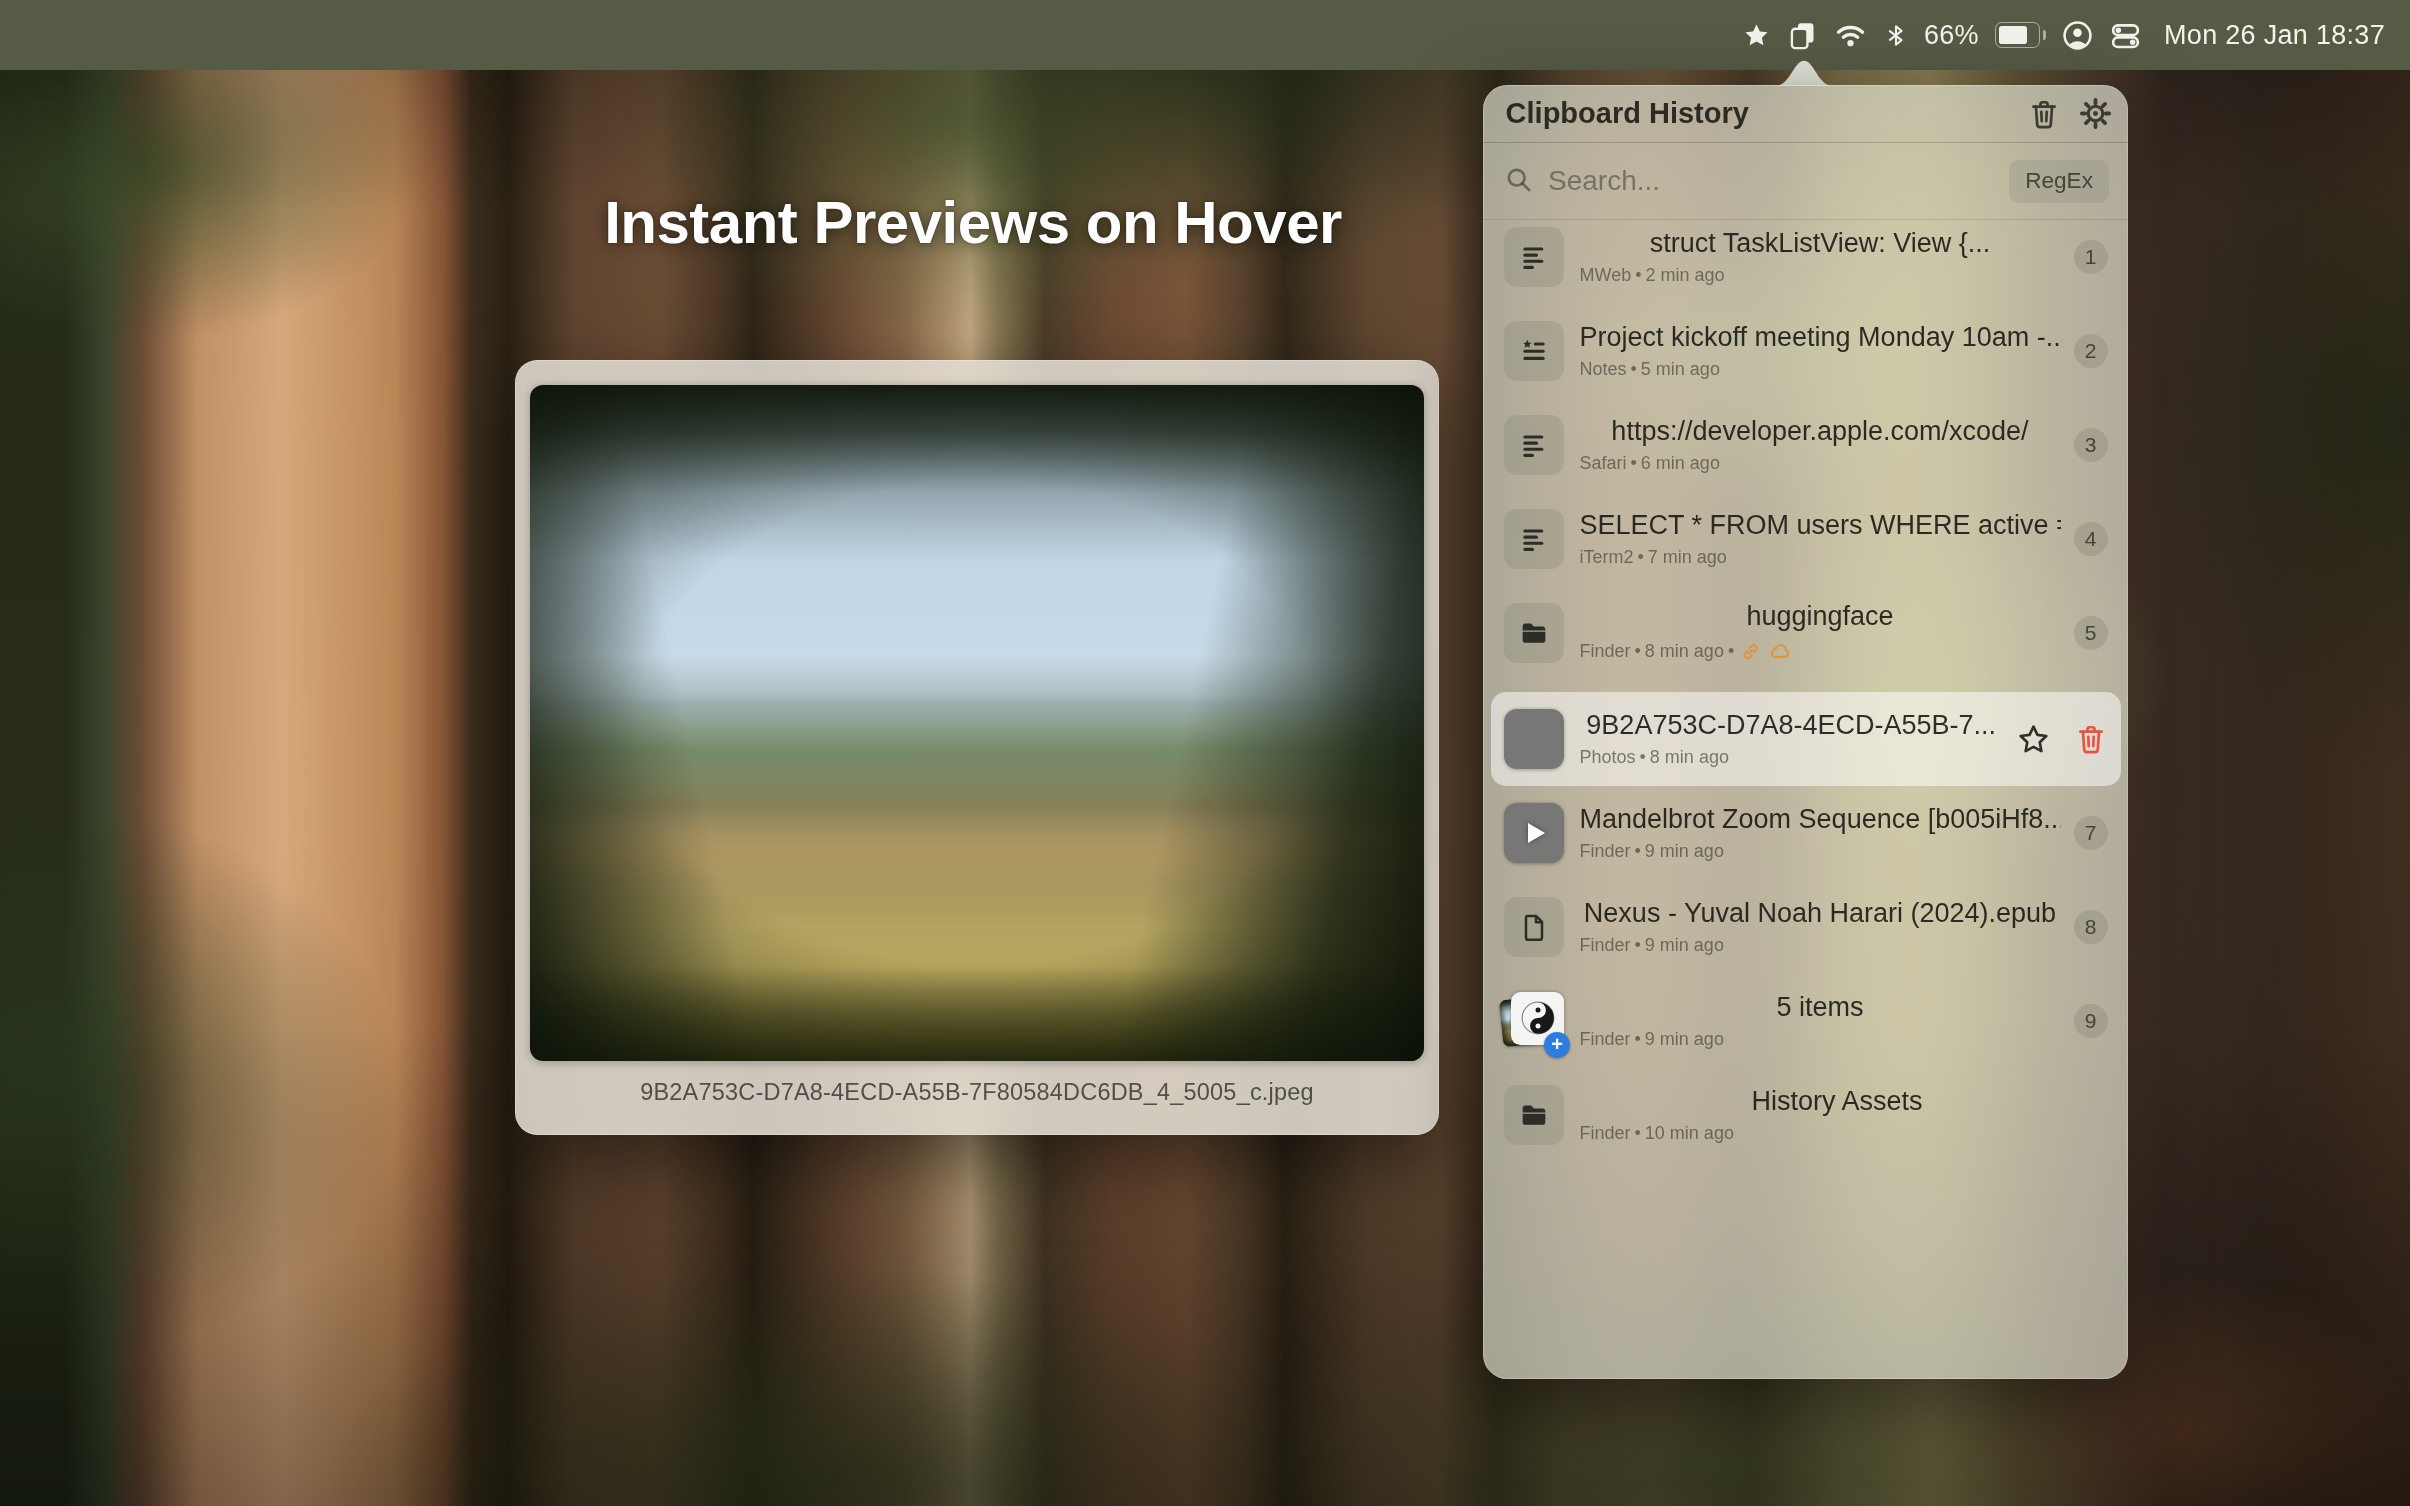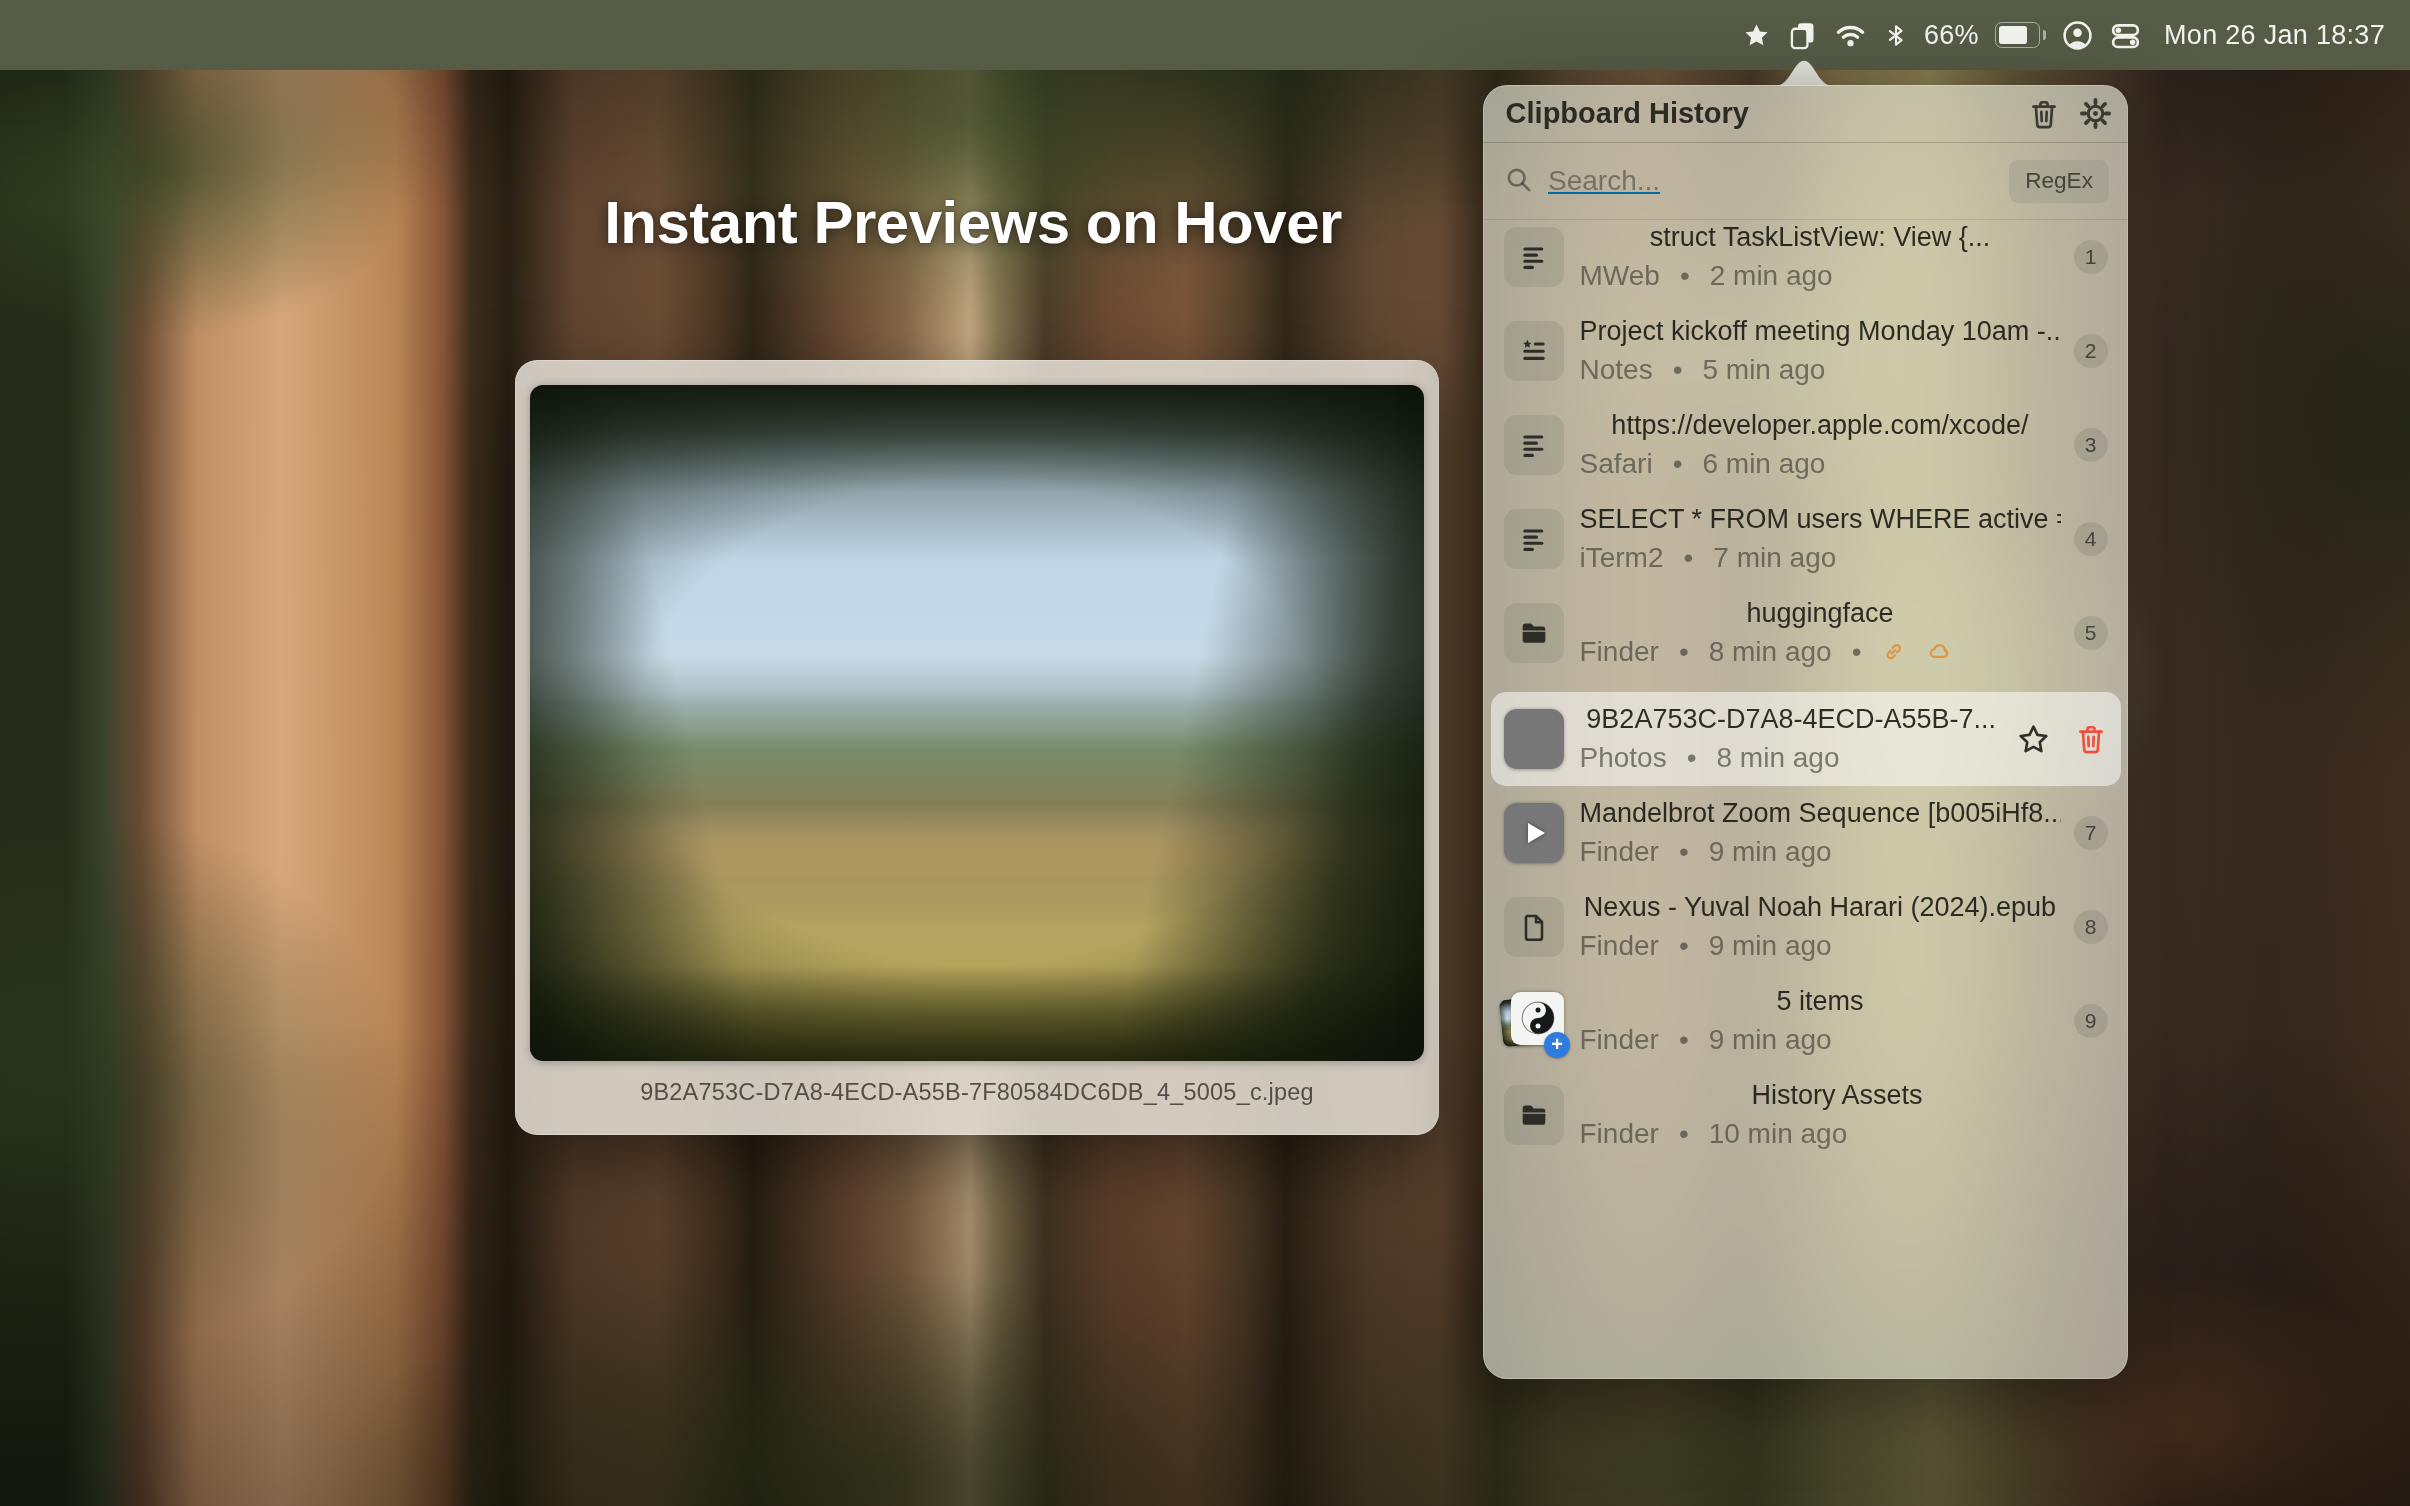--- a/index.html
+++ b/index.html
@@ -48,36 +48,36 @@
     background:rgba(225,227,216,.66);backdrop-filter:blur(40px) saturate(1.35);
     box-shadow:0 23.5px 75px rgba(0,0,0,.5),inset 0 0 0 0.9px rgba(255,255,255,.25);box-sizing:border-box;}
   .panel-header{height:57px;display:flex;align-items:center;padding:0 13px 0 22.6px;
     border-bottom:1.4px solid rgba(60,60,48,.25);}
   .panel-title{font-size:29px;font-weight:700;color:rgba(30,31,26,.92);}
   .header-icons{margin-left:auto;display:flex;gap:11.3px;color:#3a3b33;}
   .hicon{width:40px;height:40px;display:flex;align-items:center;justify-content:center;border-radius:7.5px;cursor:default;}
   .search-row{height:76px;display:flex;align-items:center;gap:13px;padding:0 19px 0 21px;
     border-bottom:0.9px solid rgba(60,60,48,.15);color:rgba(55,56,48,.6);}
   .search-row input{flex:1;background:transparent;border:none;outline:none;font-size:28px;
-    font-family:"Liberation Sans",sans-serif;color:#0369a1;text-decoration:underline;}
+    font-family:"Liberation Sans",sans-serif;color:#0369a1;}
   .search-row input::placeholder{color:rgba(60,60,52,.55);}
   .regex-btn{font-size:22.6px;color:rgba(50,51,44,.85);background:rgba(140,144,128,.3);
     border:none;border-radius:9.4px;padding:8.5px 16px;font-family:"Liberation Sans",sans-serif;}
 
   #list{position:absolute;top:125px;left:7.5px;right:7.5px;text-align:center;}
   .row{height:94px;display:flex;align-items:center;padding:0 13px;border-radius:15px;box-sizing:border-box;}
   .row.selected{background:rgba(255,255,255,.52);margin-top:12px;}
   .row-icon{width:60px;height:60px;border-radius:13px;background:rgba(116,120,106,.22);flex:none;
     display:flex;align-items:center;justify-content:center;color:#2c2d26;position:relative;}
   .row-icon svg{display:block;}
   .row-icon.thumb{background:#777;overflow:hidden;box-shadow:0 0.9px 3.8px rgba(0,0,0,.3);}
   .row-icon.stack{background:transparent;box-shadow:none;overflow:visible;}
   .row-text{margin-left:16px;flex:1;min-width:0;display:flex;flex-direction:column;gap:6.6px;}
   .row-title{font-size:27px;font-weight:500;color:rgba(24,25,20,.9);white-space:nowrap;overflow:hidden;}
-  .row-sub{font-size:28px;color:rgba(55,56,48,.62);display:flex;align-items:center;gap:20px;white-space:nowrap;}
+  .row-sub{font-size:18px;color:rgba(55,56,48,.62);display:flex;align-items:center;gap:4px;white-space:nowrap;}
   .row-sub .extra{color:#dd9443;display:flex;align-items:center;}
   .row-right{margin-left:13px;display:flex;align-items:center;gap:22.6px;}
   .badge{width:34px;height:34px;border-radius:50%;background:rgba(110,114,100,.25);
     color:rgba(40,41,35,.78);font-size:21px;font-weight:500;display:flex;align-items:center;justify-content:center;}
   .action{display:flex;align-items:center;justify-content:center;}
   .action.favorite{color:#2f2f2a;}
   .action.delete{color:#ee5140;}
 
   
   .photo-bg{background:

